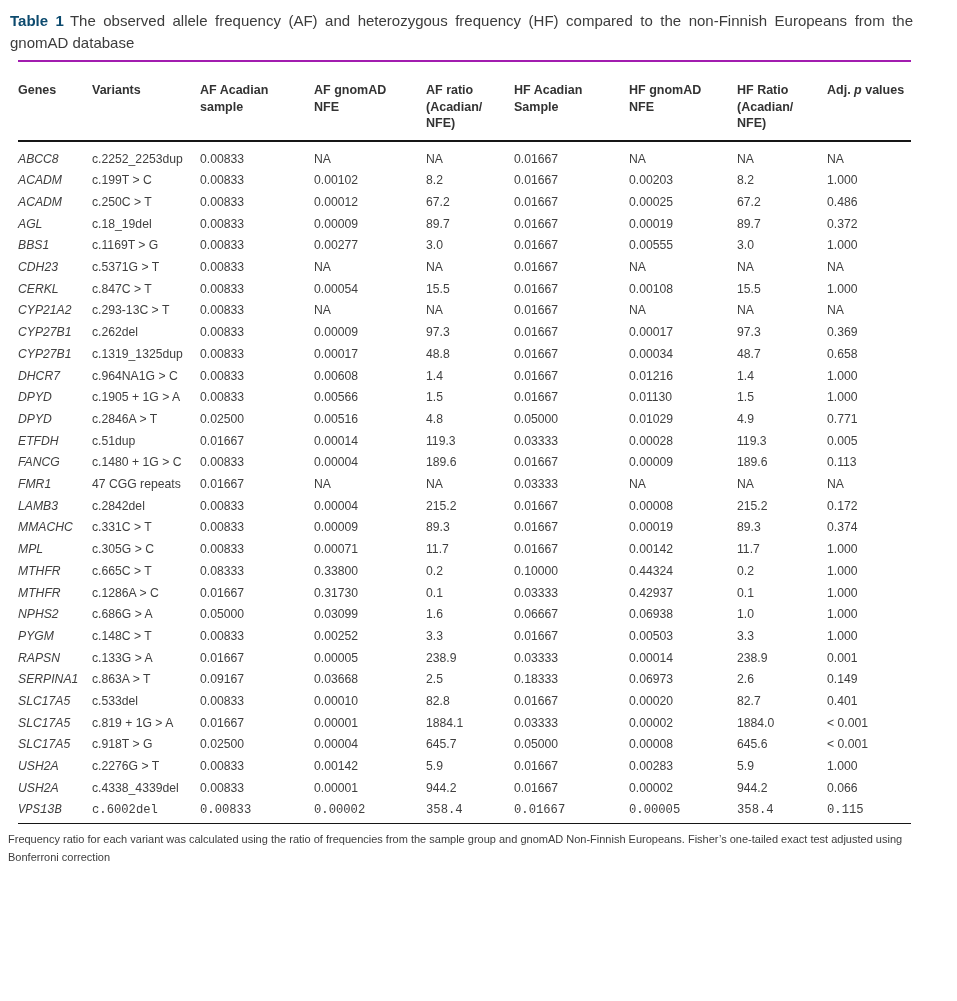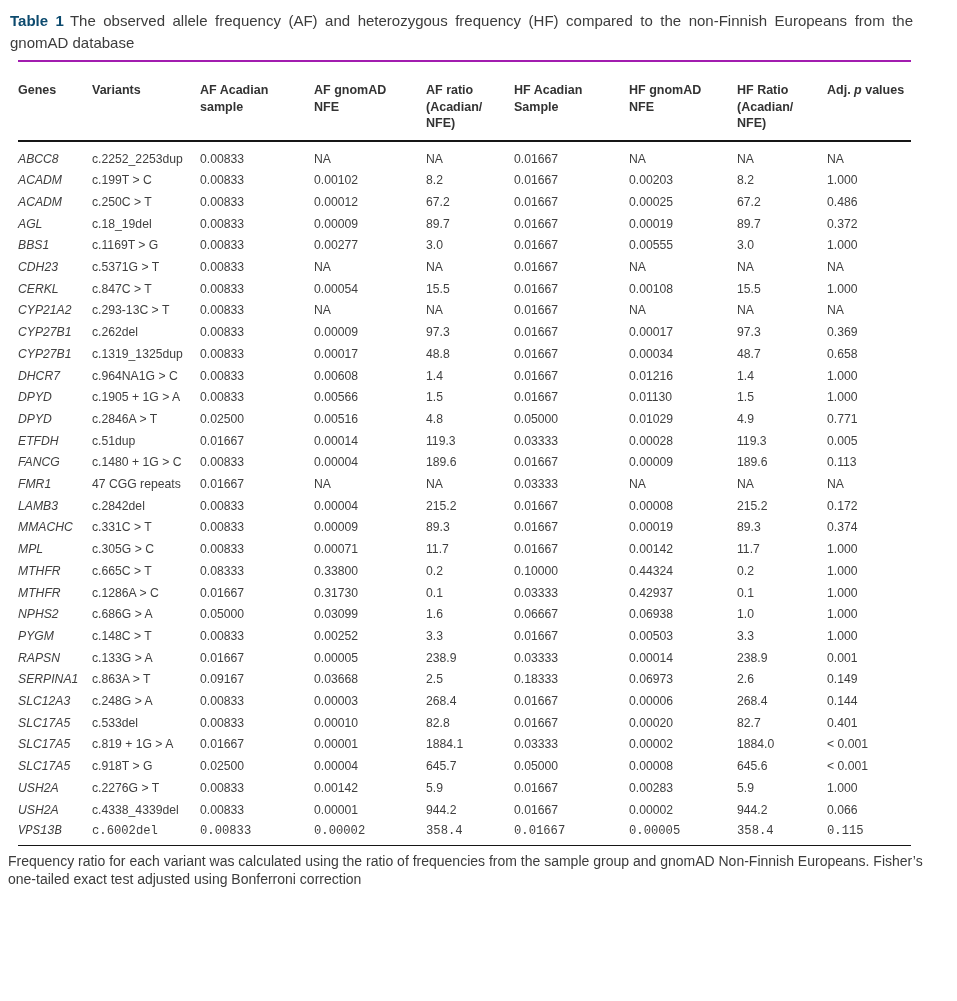--- a/index.html
+++ b/index.html
@@ -52,21 +52,21 @@
     vertical-align: top;
     padding: 0 6px 0 0;
     white-space: pre-line;
     color: #3f3f3f;
   }
   tbody td.gene { font-style: italic; }
   tbody tr:first-child td { padding-top: 7px; }
   tbody tr:last-child td { border-bottom: 1.8px solid #161616; padding-bottom: 2px; font-family: Liberation Mono, monospace; }
   .footnote {
     width: 935px;
-    font-size: 14px;
+    font-size: 11px;
     line-height: 18px;
     color: #3c3c3c;
     margin-top: 6px;
   }
 </style>
 </head>
 <body>
 
 <div class="page">
 
@@ -377,31 +377,20 @@
           <td>c.863A &gt; T</td>
           <td>0.09167</td>
           <td>0.03668</td>
           <td>2.5</td>
           <td>0.18333</td>
           <td>0.06973</td>
           <td>2.6</td>
           <td>0.149</td>
         </tr>
         <tr>
-          <td class="gene">SLC12A3</td>
-          <td>c.248G &gt; A</td>
-          <td>0.00833</td>
-          <td>0.00003</td>
-          <td>268.4</td>
-          <td>0.01667</td>
-          <td>0.00006</td>
-          <td>268.4</td>
-          <td>0.144</td>
-        </tr>
-        <tr>
           <td class="gene">SLC17A5</td>
           <td>c.533del</td>
           <td>0.00833</td>
           <td>0.00010</td>
           <td>82.8</td>
           <td>0.01667</td>
           <td>0.00020</td>
           <td>82.7</td>
           <td>0.401</td>
         </tr>

